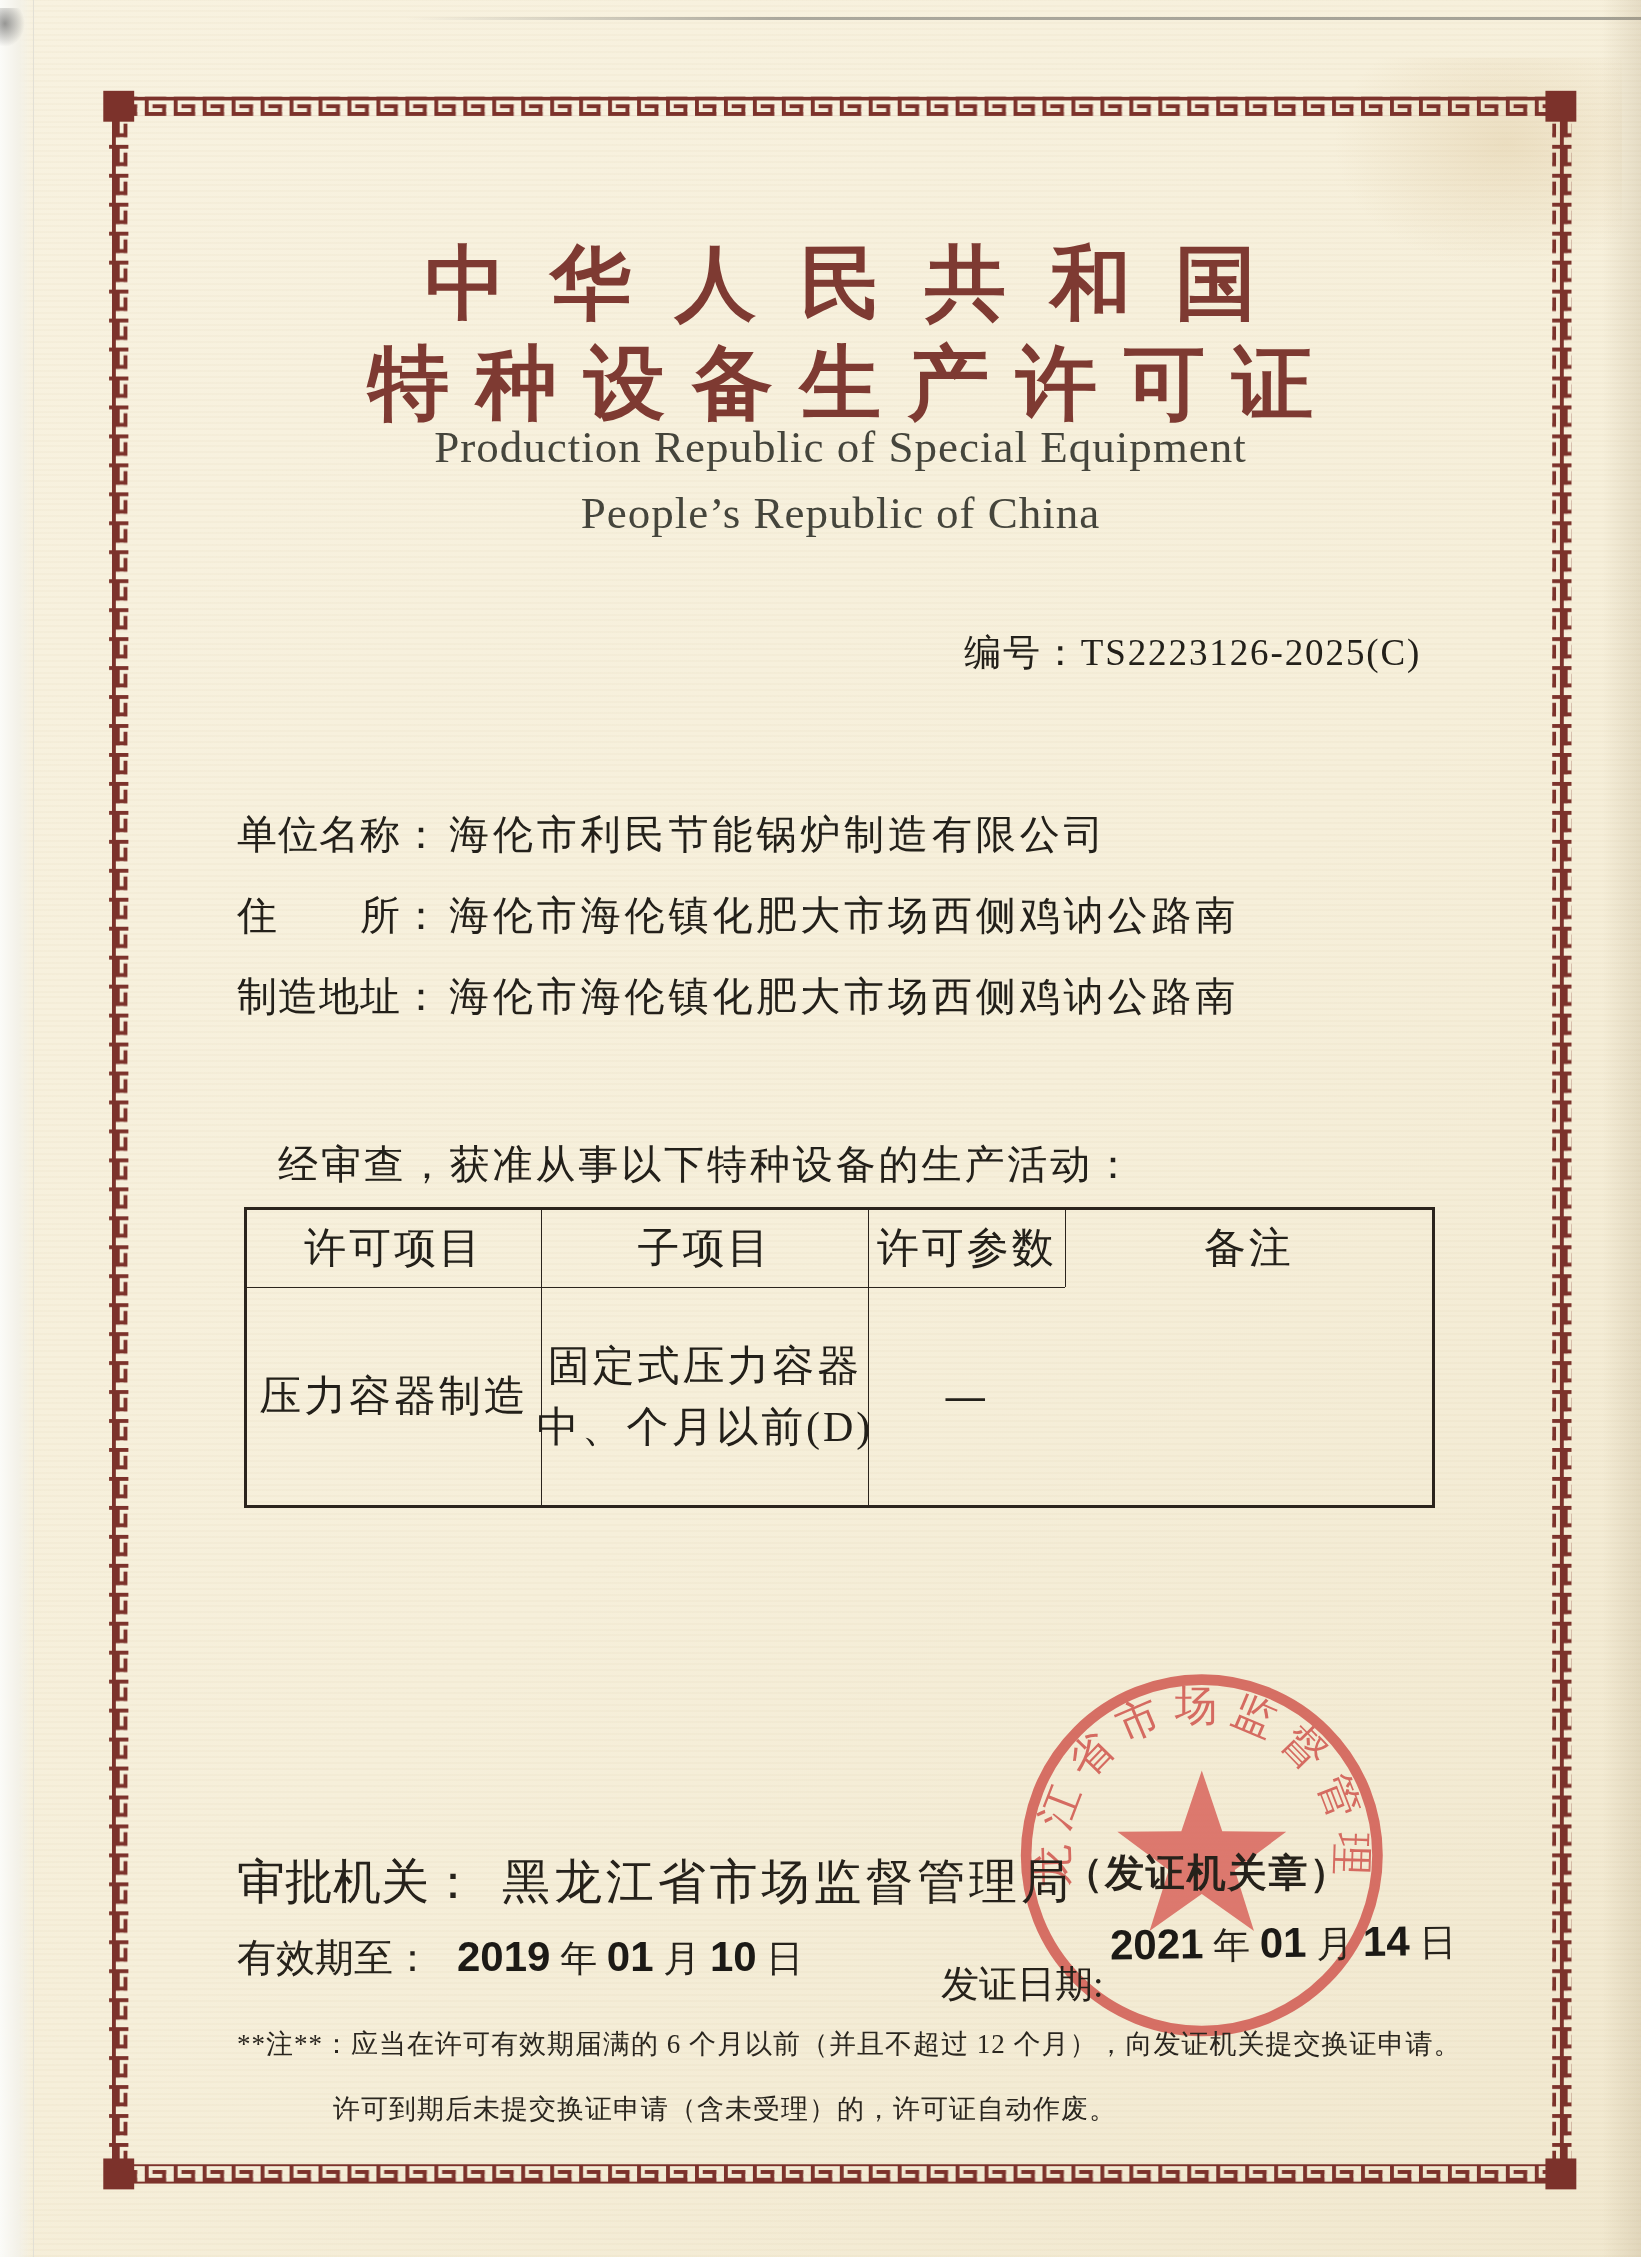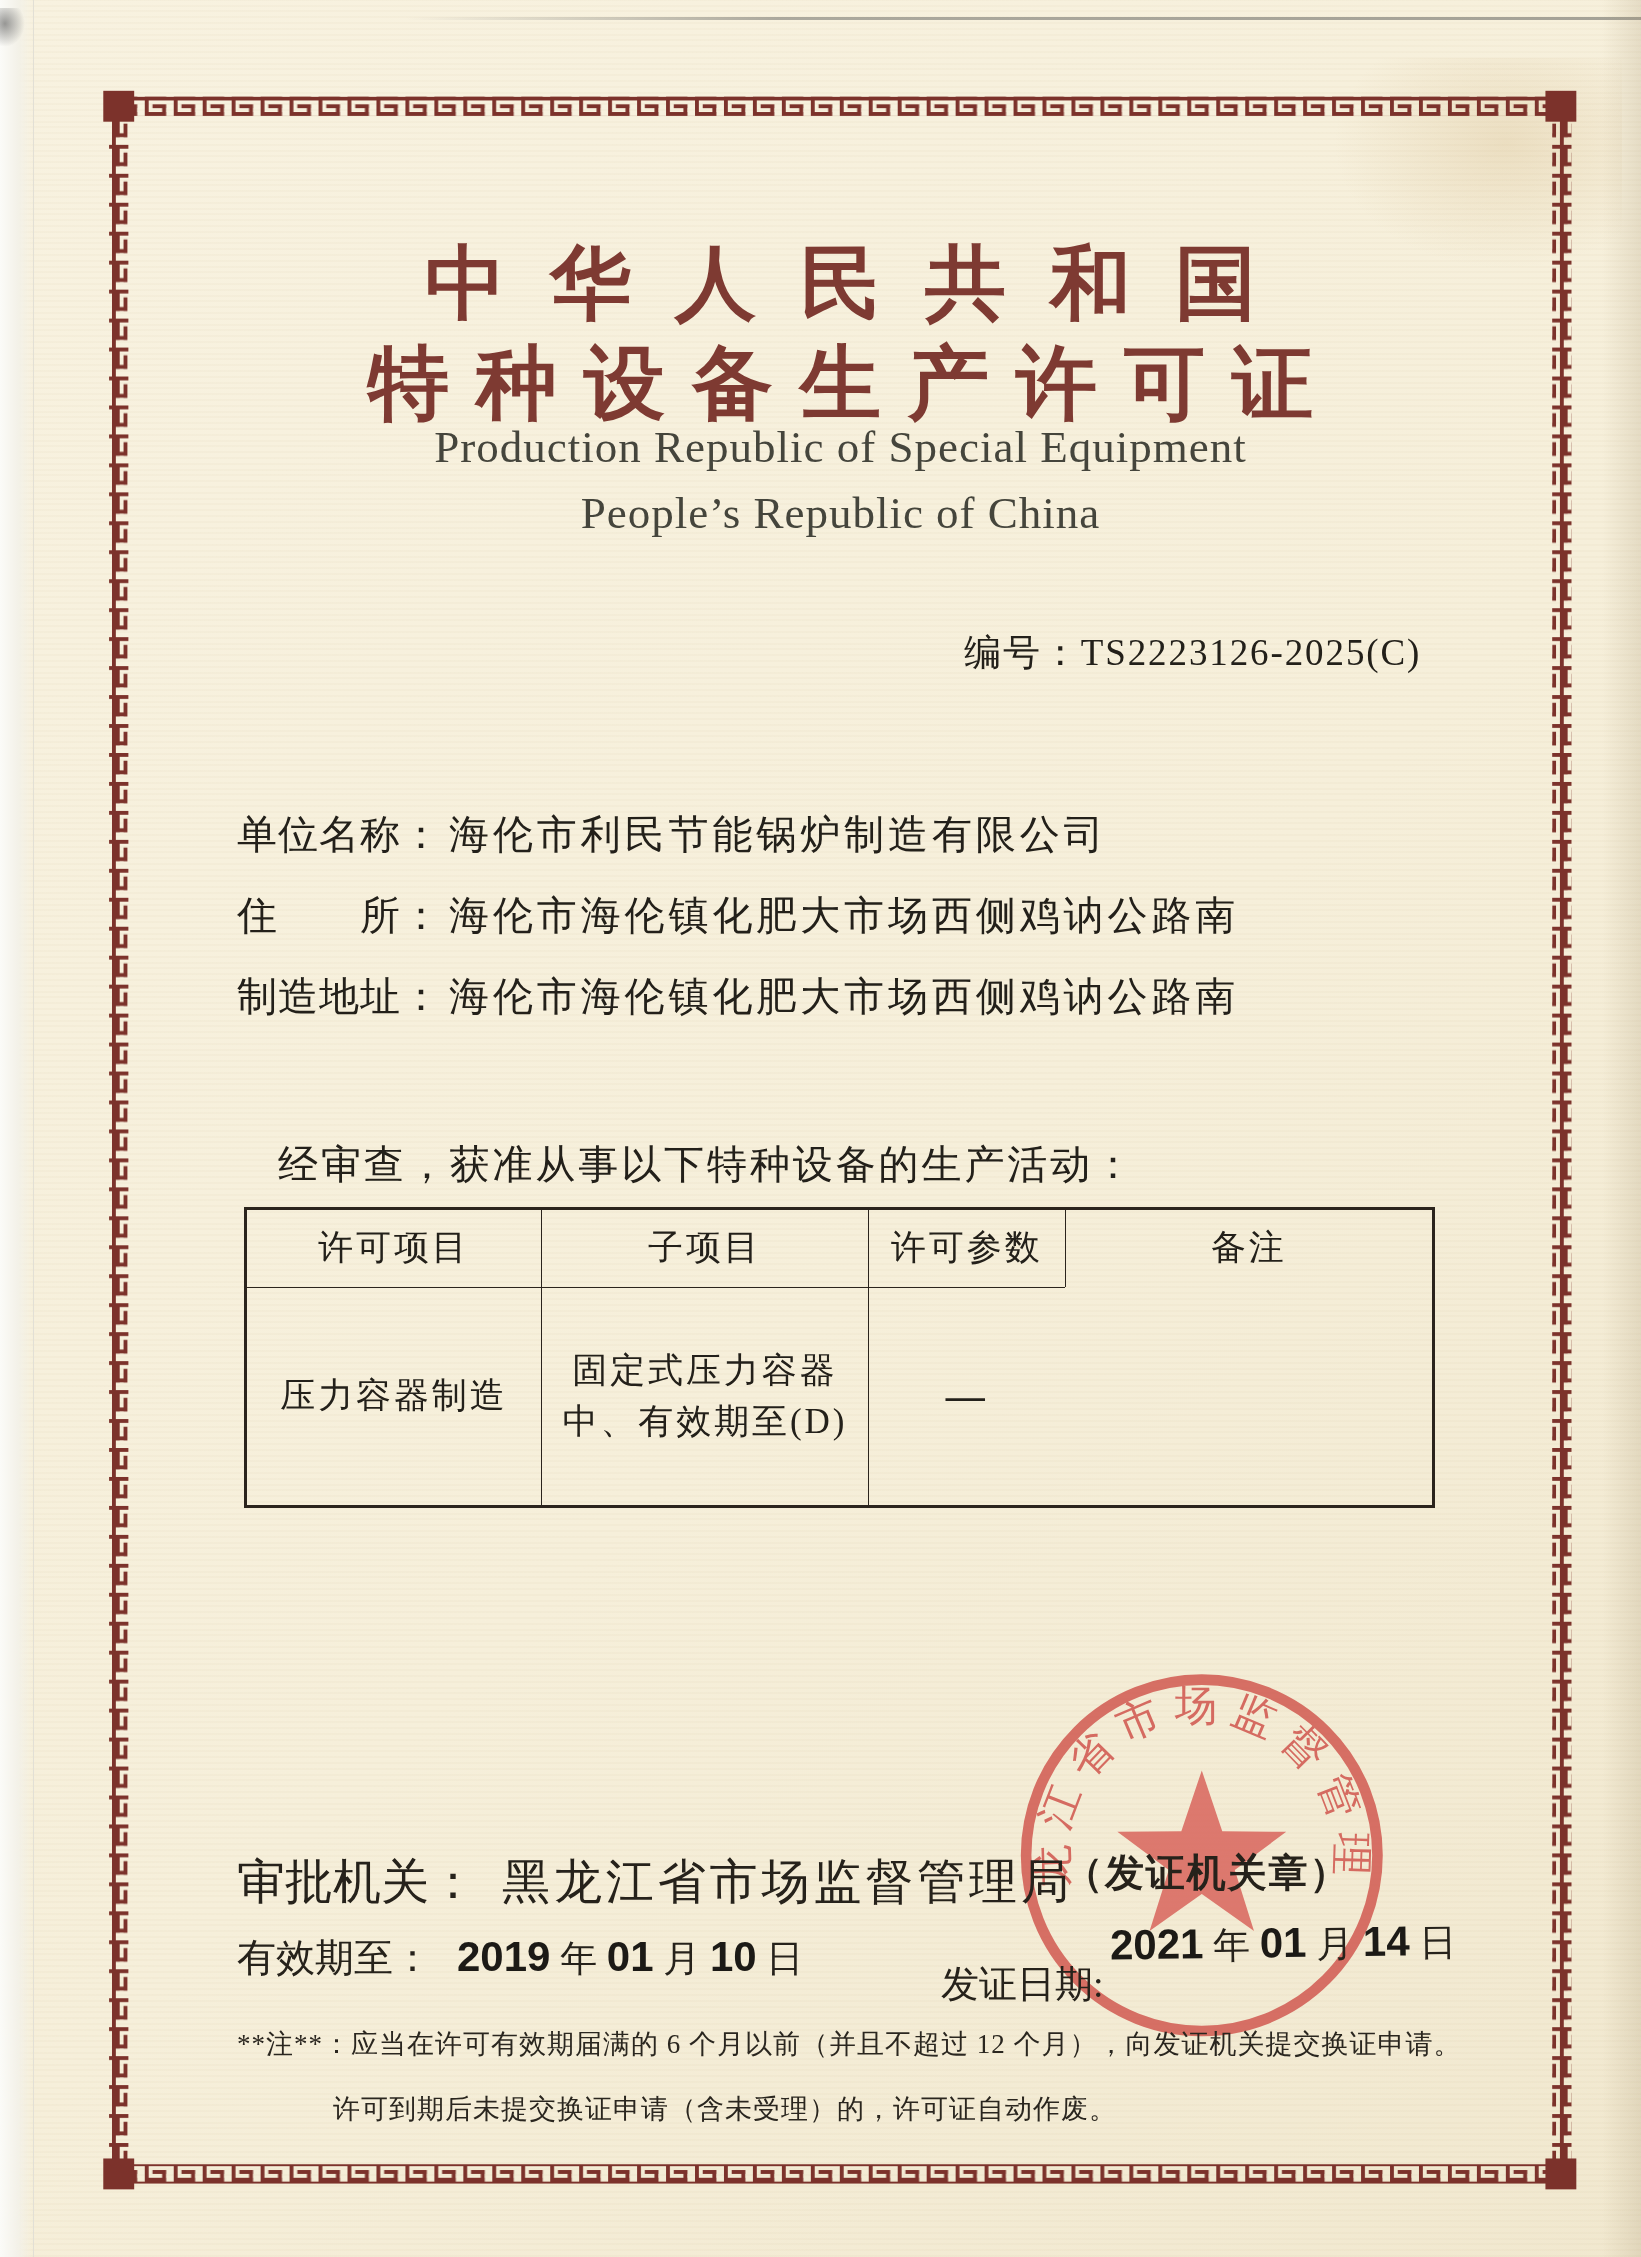--- a/index.html
+++ b/index.html
@@ -57,21 +57,21 @@
   #approval-intro{left:278px;top:1137px;font-size:40px;letter-spacing:2.9px;color:#23201a;}
   
   #license-table{
     position:absolute;left:244px;top:1207px;width:1191px;height:301px;z-index:5;
     border:3.9px solid #2b241d;box-sizing:border-box;
     display:grid;grid-template-columns:24.8% 27.6% 16.6% 31%;grid-template-rows:77px 1fr;
     color:#23201a;background:rgba(255,255,255,0.0);
   }
   .cell{
     display:flex;flex-direction:column;justify-content:center;align-items:center;
-    font-size:35px;letter-spacing:2.9px;line-height:1.45;box-sizing:border-box;
+    font-size:42px;letter-spacing:2.9px;line-height:1.45;box-sizing:border-box;
   }
   .cell.bl{border-left:1.9px solid #2b241d;}
   .cell.bt{border-top:1.9px solid #2b241d;}
   .cell .line{white-space:nowrap;}
   #cell-param-val{font-size:39px;font-weight:700;}
   
   #approval-authority{left:237px;top:1850px;font-size:48px;}
   #seal-note{left:1064px;top:1846px;font-size:39px;letter-spacing:1.9px;font-weight:bold;}
   #valid-until{left:237px;top:1931px;font-size:39px;}
   #issue-date-label{left:941px;top:1952px;font-size:38px;margin-top:7px;}
@@ -159,21 +159,21 @@
 
   <div id="license-table">
     <div class="cell">许可项目</div>
     <div class="cell bl">子项目</div>
     <div class="cell bl">许可参数</div>
     <div class="cell bl">备注</div>
 
     <div class="cell bt">压力容器制造</div>
     <div class="cell bl bt">
       <div class="line">固定式压力容器</div>
-      <div class="line">中、有效期至(D)</div>
+      <div class="line">中、个月以前(D)</div>
     </div>
     <div class="cell bl bt" id="cell-param-val">—</div>
   </div>
 
   <div class="txt" id="approval-authority">
     <span class="label-gap">审批机关：</span><span style="letter-spacing:3.9px;">黑龙江省市场监督管理局</span>
   </div>
   <div class="txt" id="seal-note">（发证机关章）</div>
 
   <div class="txt" id="valid-until">

